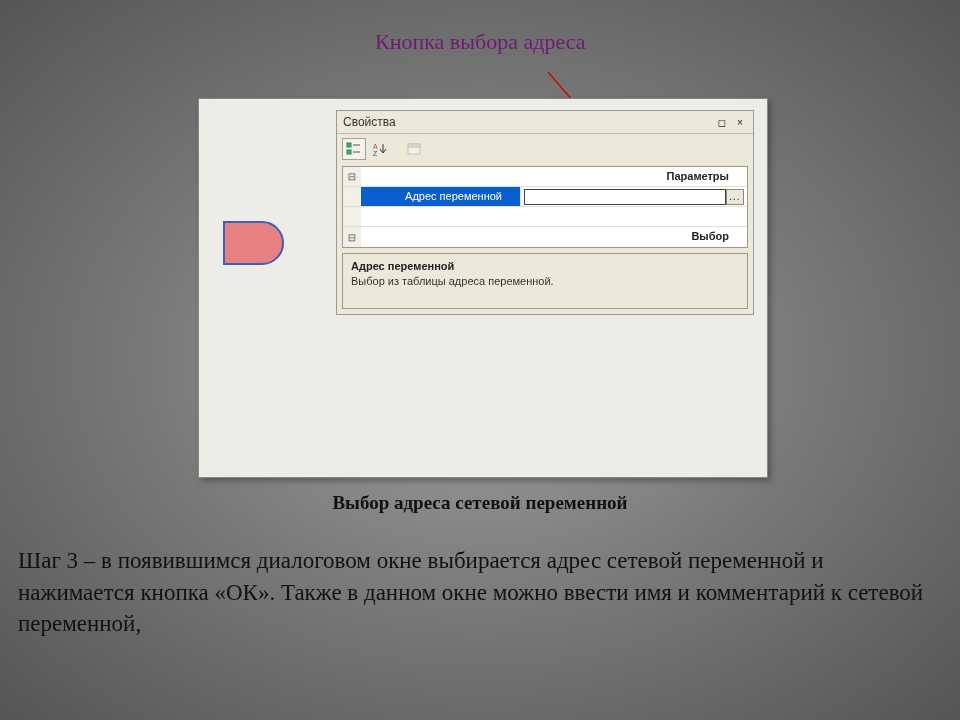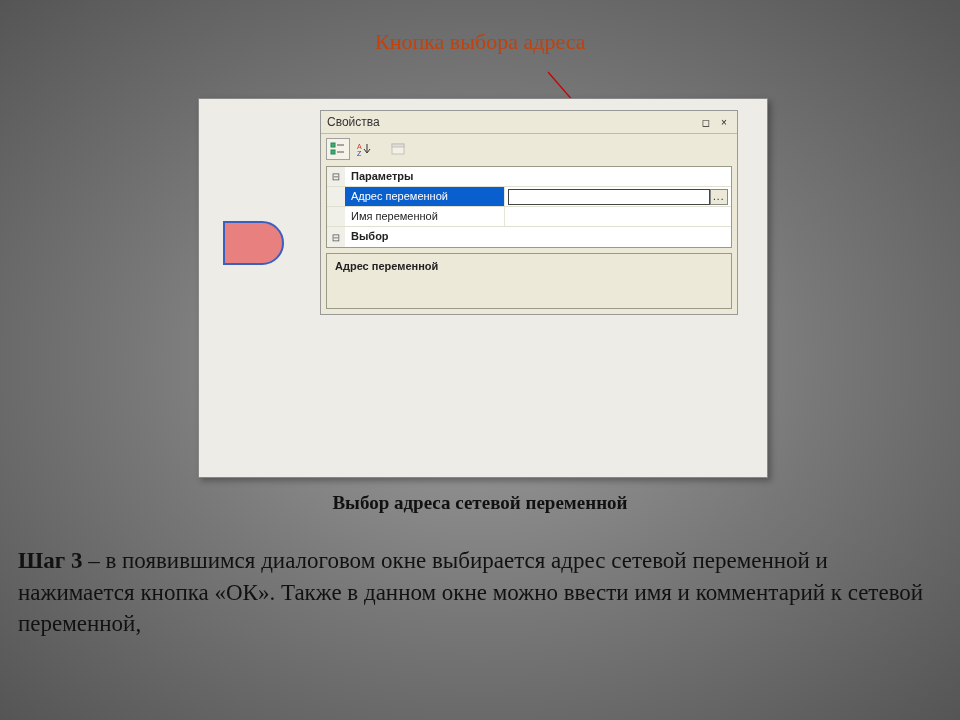--- a/index.html
+++ b/index.html
@@ -9,21 +9,21 @@
       background: radial-gradient(ellipse at center, #a0a0a0 0%, #787878 50%, #555555 100%);
       font-family: "Times New Roman", serif;
       position: relative;
       overflow: hidden;
     }
     .annotation-top {
       position: absolute;
       top: 28px;
       left: 375px;
       font-size: 22px;
-      color: #c2410c;
+      color: #701a75;
       line-height: 1.3;
     }
     .arrow-svg {
       position: absolute;
       top: 68px;
       left: 540px;
       width: 160px;
       height: 180px;
       pointer-events: none;
     }
@@ -41,21 +41,21 @@
       position: absolute;
       top: 220px;
       left: 222px;
       width: 66px;
       height: 46px;
     }
     .gate-shape svg { width: 100%; height: 100%; }
     .properties-panel {
       position: absolute;
       top: 110px;
-      left: 320px;
+      left: 336px;
       width: 418px;
       background: #ece9d8;
       border: 1px solid #999;
       font-family: Tahoma, Arial, sans-serif;
       font-size: 12px;
     }
     .panel-title-bar {
       display: flex;
       align-items: center;
       justify-content: space-between;
@@ -104,25 +104,26 @@
       color: #555;
       user-select: none;
       cursor: pointer;
     }
     .prop-indent {
       width: 18px;
       background: #f0f0e8;
     }
     .prop-label {
       flex: 0 0 160px;
-      padding: 3px 6px;
+      padding: 3px 18px;
       background: #fff;
       color: #222;
       border-right: 1px solid #e5e5d5;
       font-size: 11px;
+      text-align: right;
     }
     .prop-label.group {
       font-weight: bold;
       flex: 1;
       border-right: none;
       background: #fff;
     }
     .prop-label.selected {
       background: #0a5fce;
       color: #fff;
@@ -177,21 +178,21 @@
     }
     .step-text {
       position: absolute;
       top: 545px;
       left: 18px;
       right: 30px;
       font-size: 23px;
       color: #111;
       line-height: 1.38;
     }
-    .step-text .bold { font-weight: bold; }
+    .step-text .bold { font-weight: normal; }
   </style>
 </head>
 <body>
 
 <div class="annotation-top">
   <span>Кнопка выбора адреса</span><br>
 </div>
 
 <svg class="arrow-svg" viewBox="0 0 160 180">
   <defs>
@@ -252,33 +253,33 @@
     <div class="prop-row">
       <div class="prop-indent"></div>
       <div class="prop-label selected">Адрес переменной</div>
       <div class="prop-value selected">
         <input type="text" value="" style="">
         <div class="ellipsis-btn">...</div>
       </div>
     </div>
     <div class="prop-row">
       <div class="prop-indent"></div>
-      <div class="prop-label">Имя переменной</div>
       <div class="prop-value">
         <input type="text" value="" style="">
       </div>
     </div>
     <div class="prop-row">
       <div class="prop-expand">⊟</div>
       <div class="prop-label group">Выбор</div>
     </div>
   </div>
 
   <div class="desc-pane">
     <div class="desc-title">Адрес переменной</div>
+    <div class="desc-text">Выбор из таблицы адреса переменной.</div>
   </div>
 </div>
 
 <div class="caption-below">Выбор адреса сетевой переменной</div>
 
 <div class="step-text">
   <span class="bold">Шаг 3 </span><span>– в появившимся диалоговом окне выбирается адрес сетевой переменной и нажимается кнопка «ОК». Также в данном окне можно ввести имя и комментарий к сетевой переменной,</span>
 </div>
 
 </body></html>

